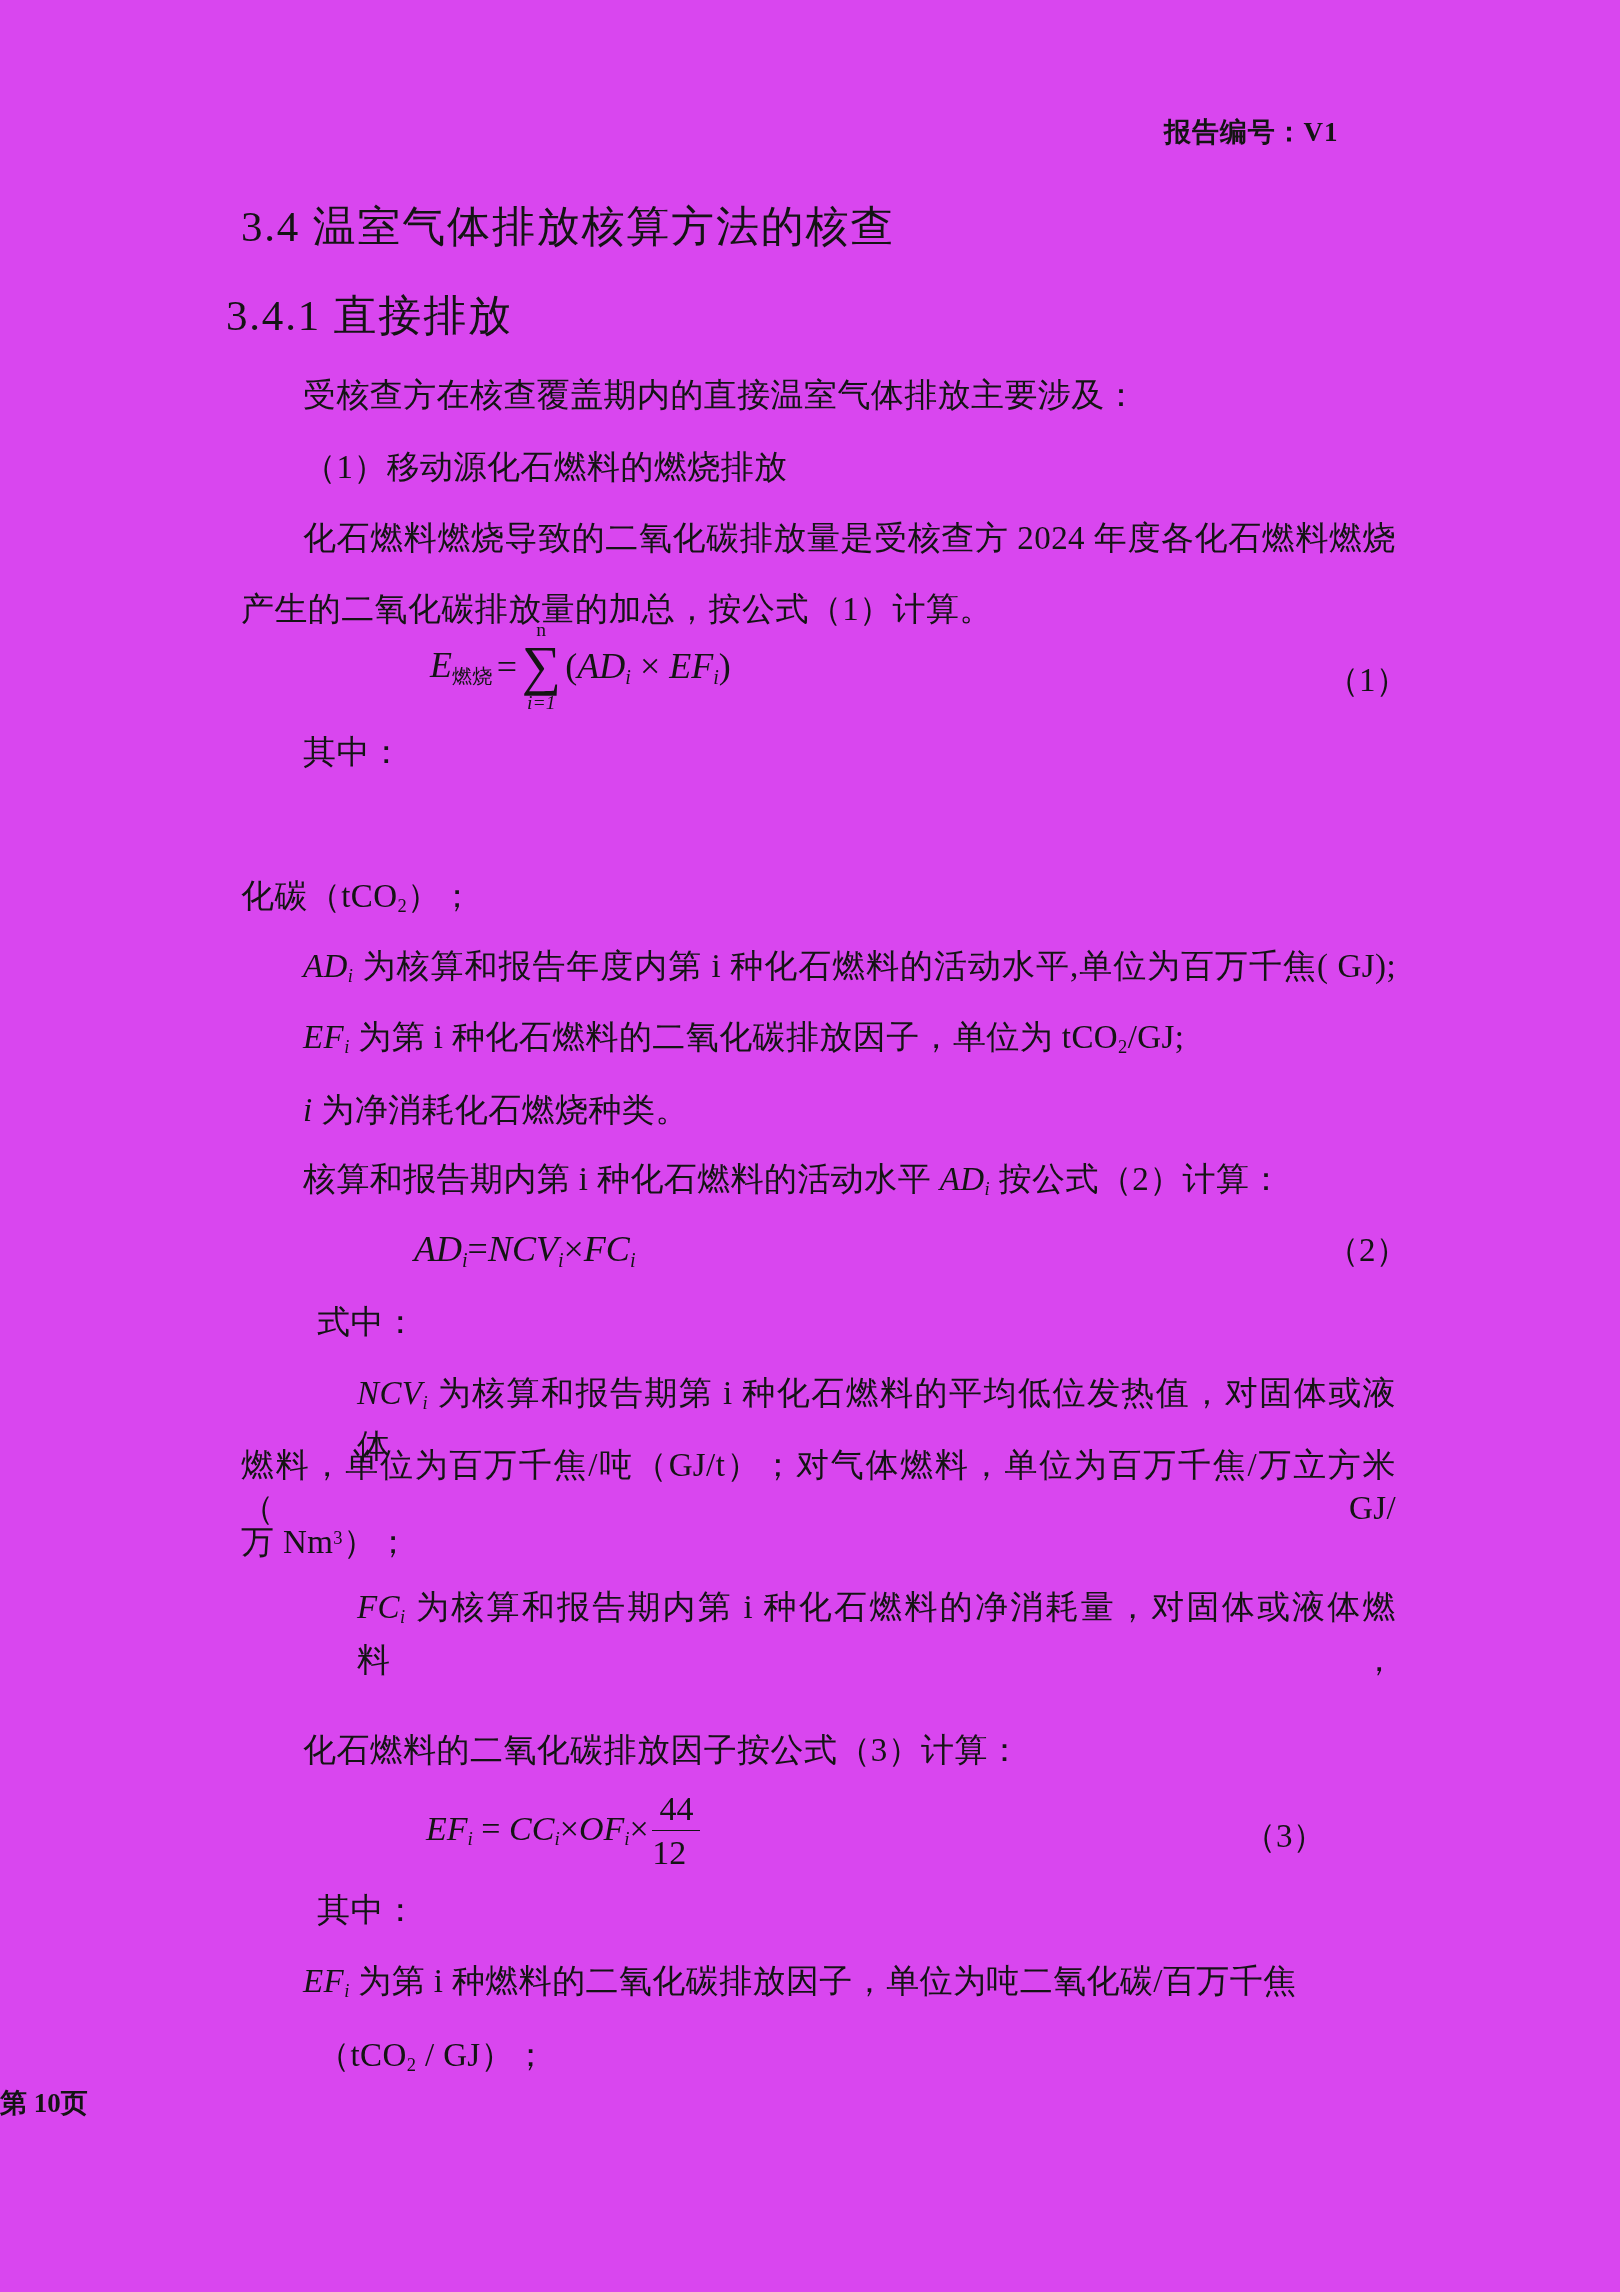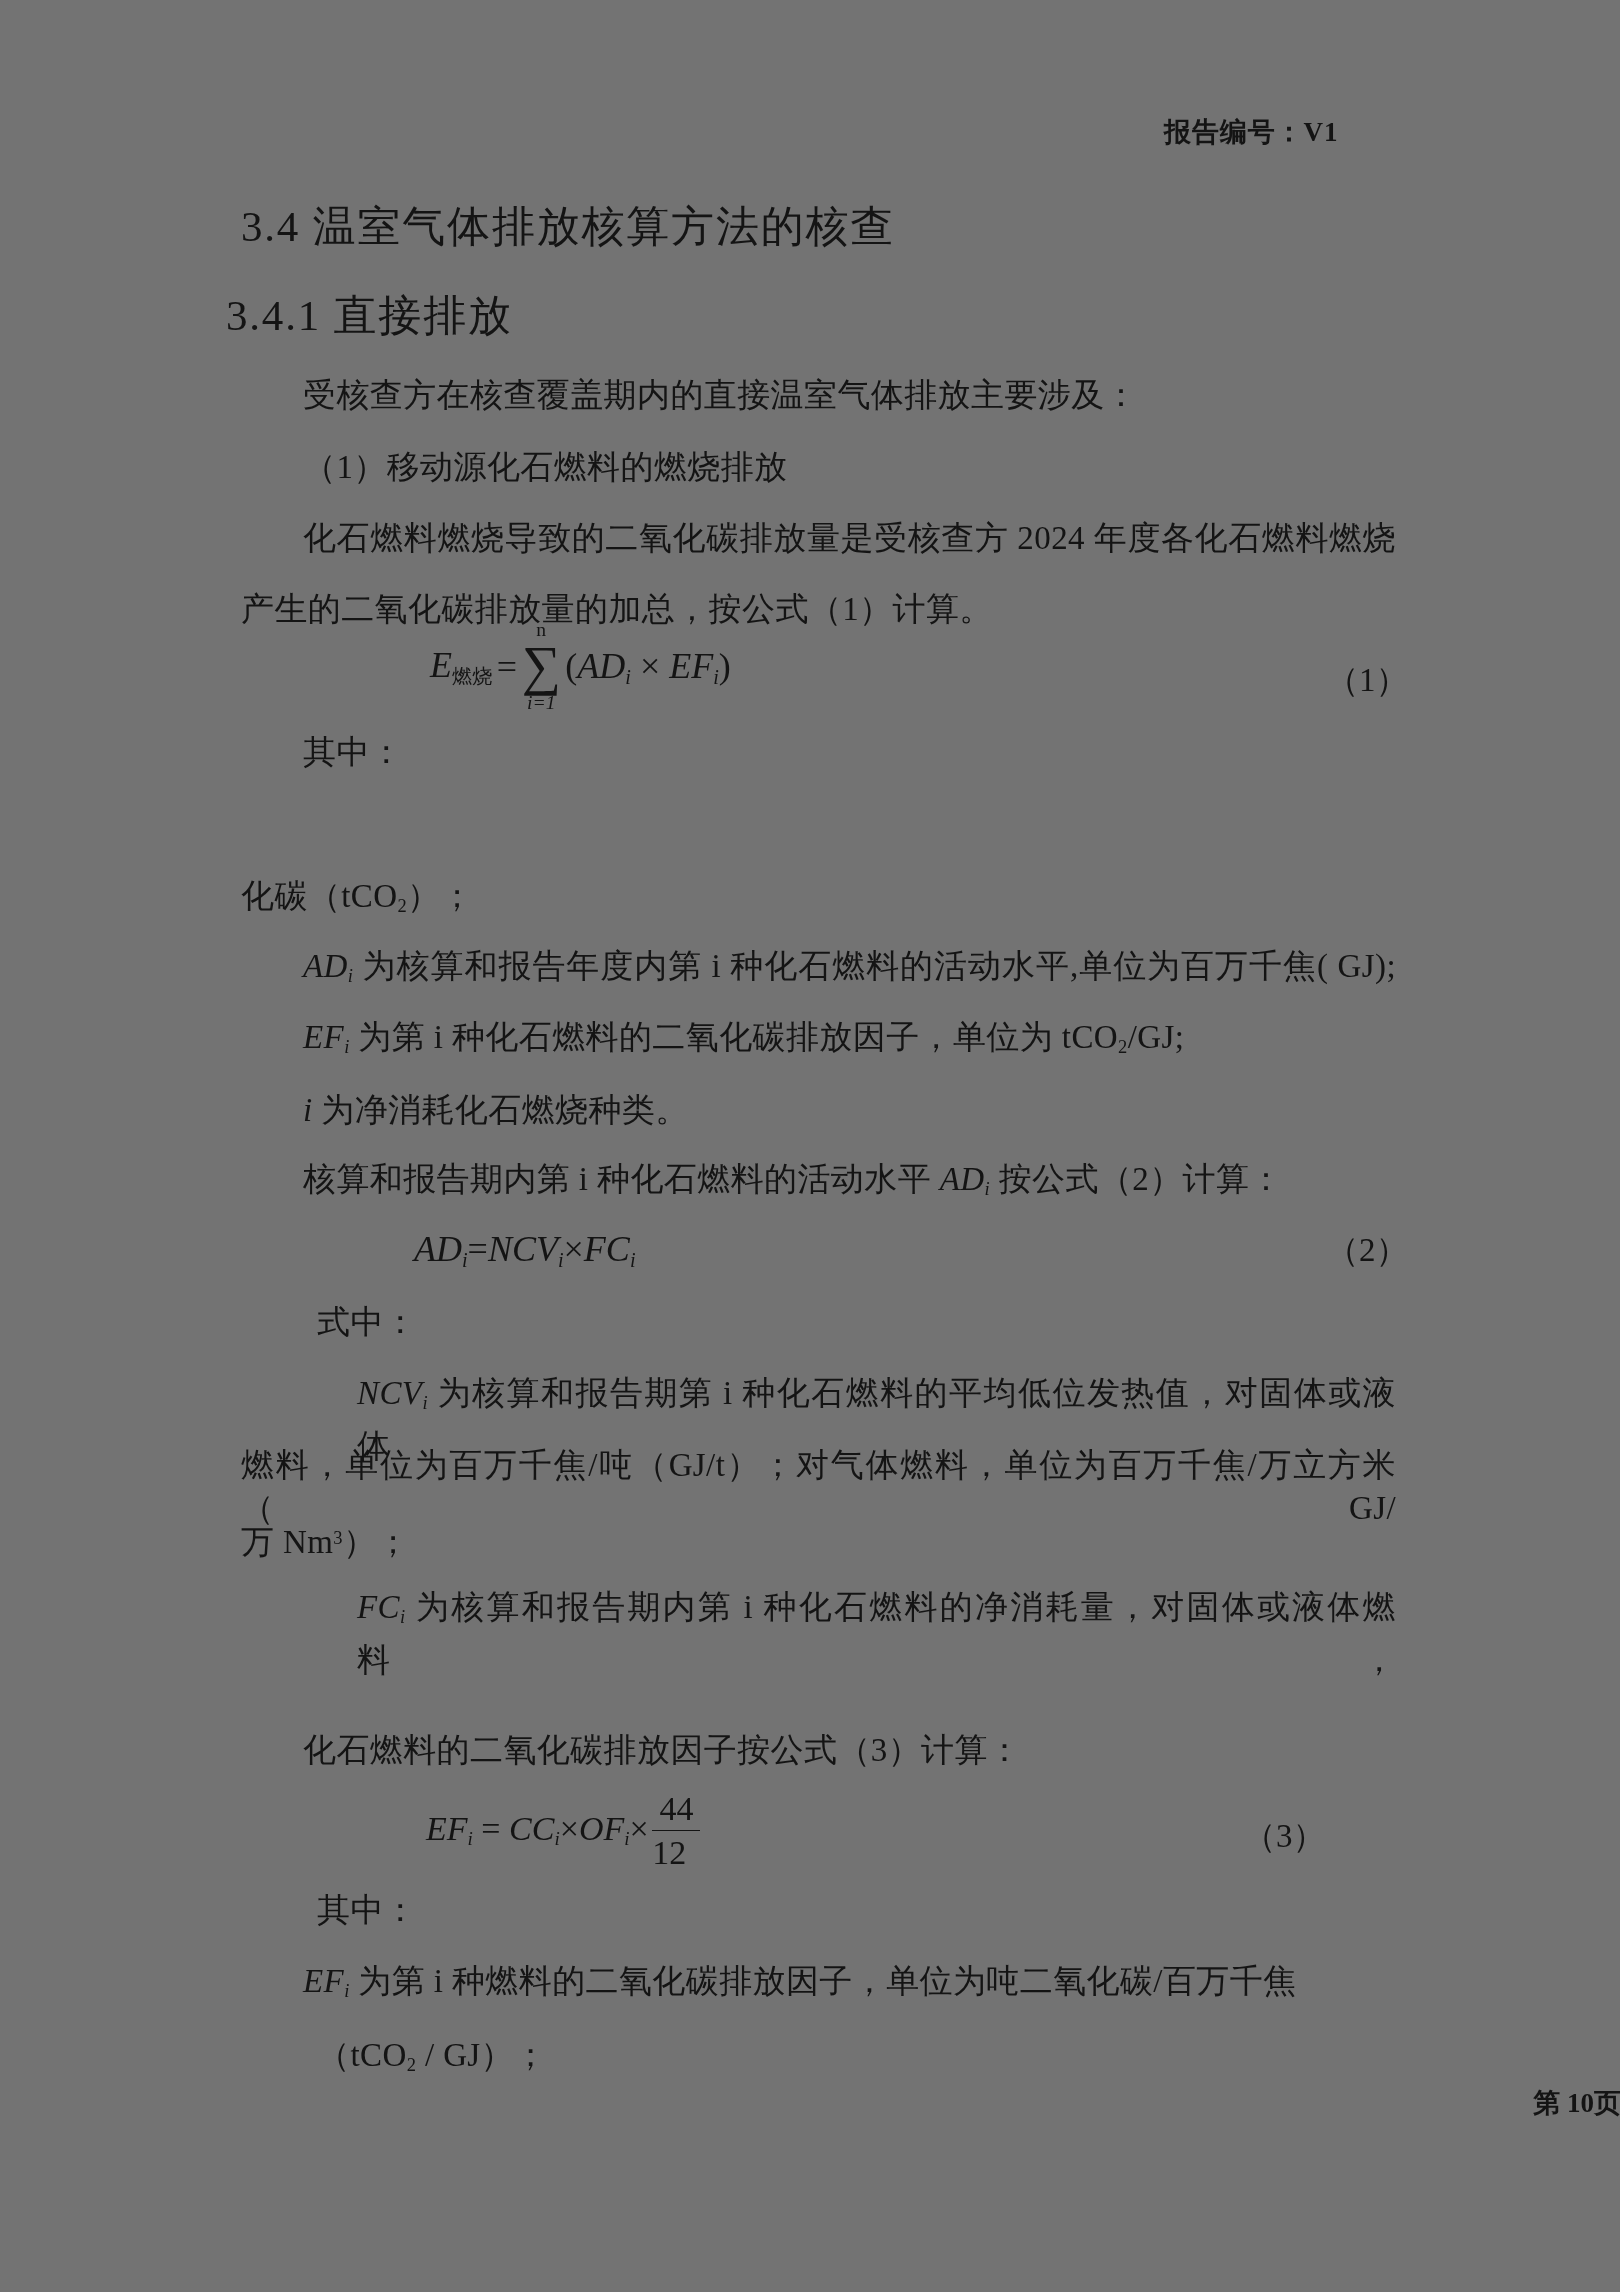--- a/index.html
+++ b/index.html
@@ -1,21 +1,21 @@
 <!DOCTYPE html>
 <html lang="zh" style="font-size:14.3px"><head>
 <meta charset="utf-8">
 <style>
   * { margin: 0; padding: 0; box-sizing: border-box; }
   html, body { background: #ffffff; }
   .page {
     position: relative;
     width: 1621px;
     height: 2293px;
-    background: #737373;
+    background: #d946ef;
     font-family: "Liberation Serif", "DejaVu Serif", serif;
     color: #141414;
     overflow: hidden;
   }
   .hdr {
     position: absolute;
     top: 114px; left: 1164px;
     font-size: 27px; font-weight: bold;
     letter-spacing: 0.9px;
   }
@@ -63,21 +63,21 @@
   .fnum {
     position: absolute;
     font-size: 33px;
   }
   .fnum1 { top: 658px;  left: 1326px; }
   .fnum2 { top: 1228px; left: 1326px; }
   .fnum3 { top: 1814px; left: 1243px; }
   .footer {
     position: absolute;
     top: 2085px; left: 0; width: 100%;
-    text-align: right;
+    text-align: left;
     font-size: 27px; font-weight: bold;
   }
 </style>
 </head>
 <body>
 
 <div class="page">
 
   <div class="hdr">报告编号：V1</div>
 

